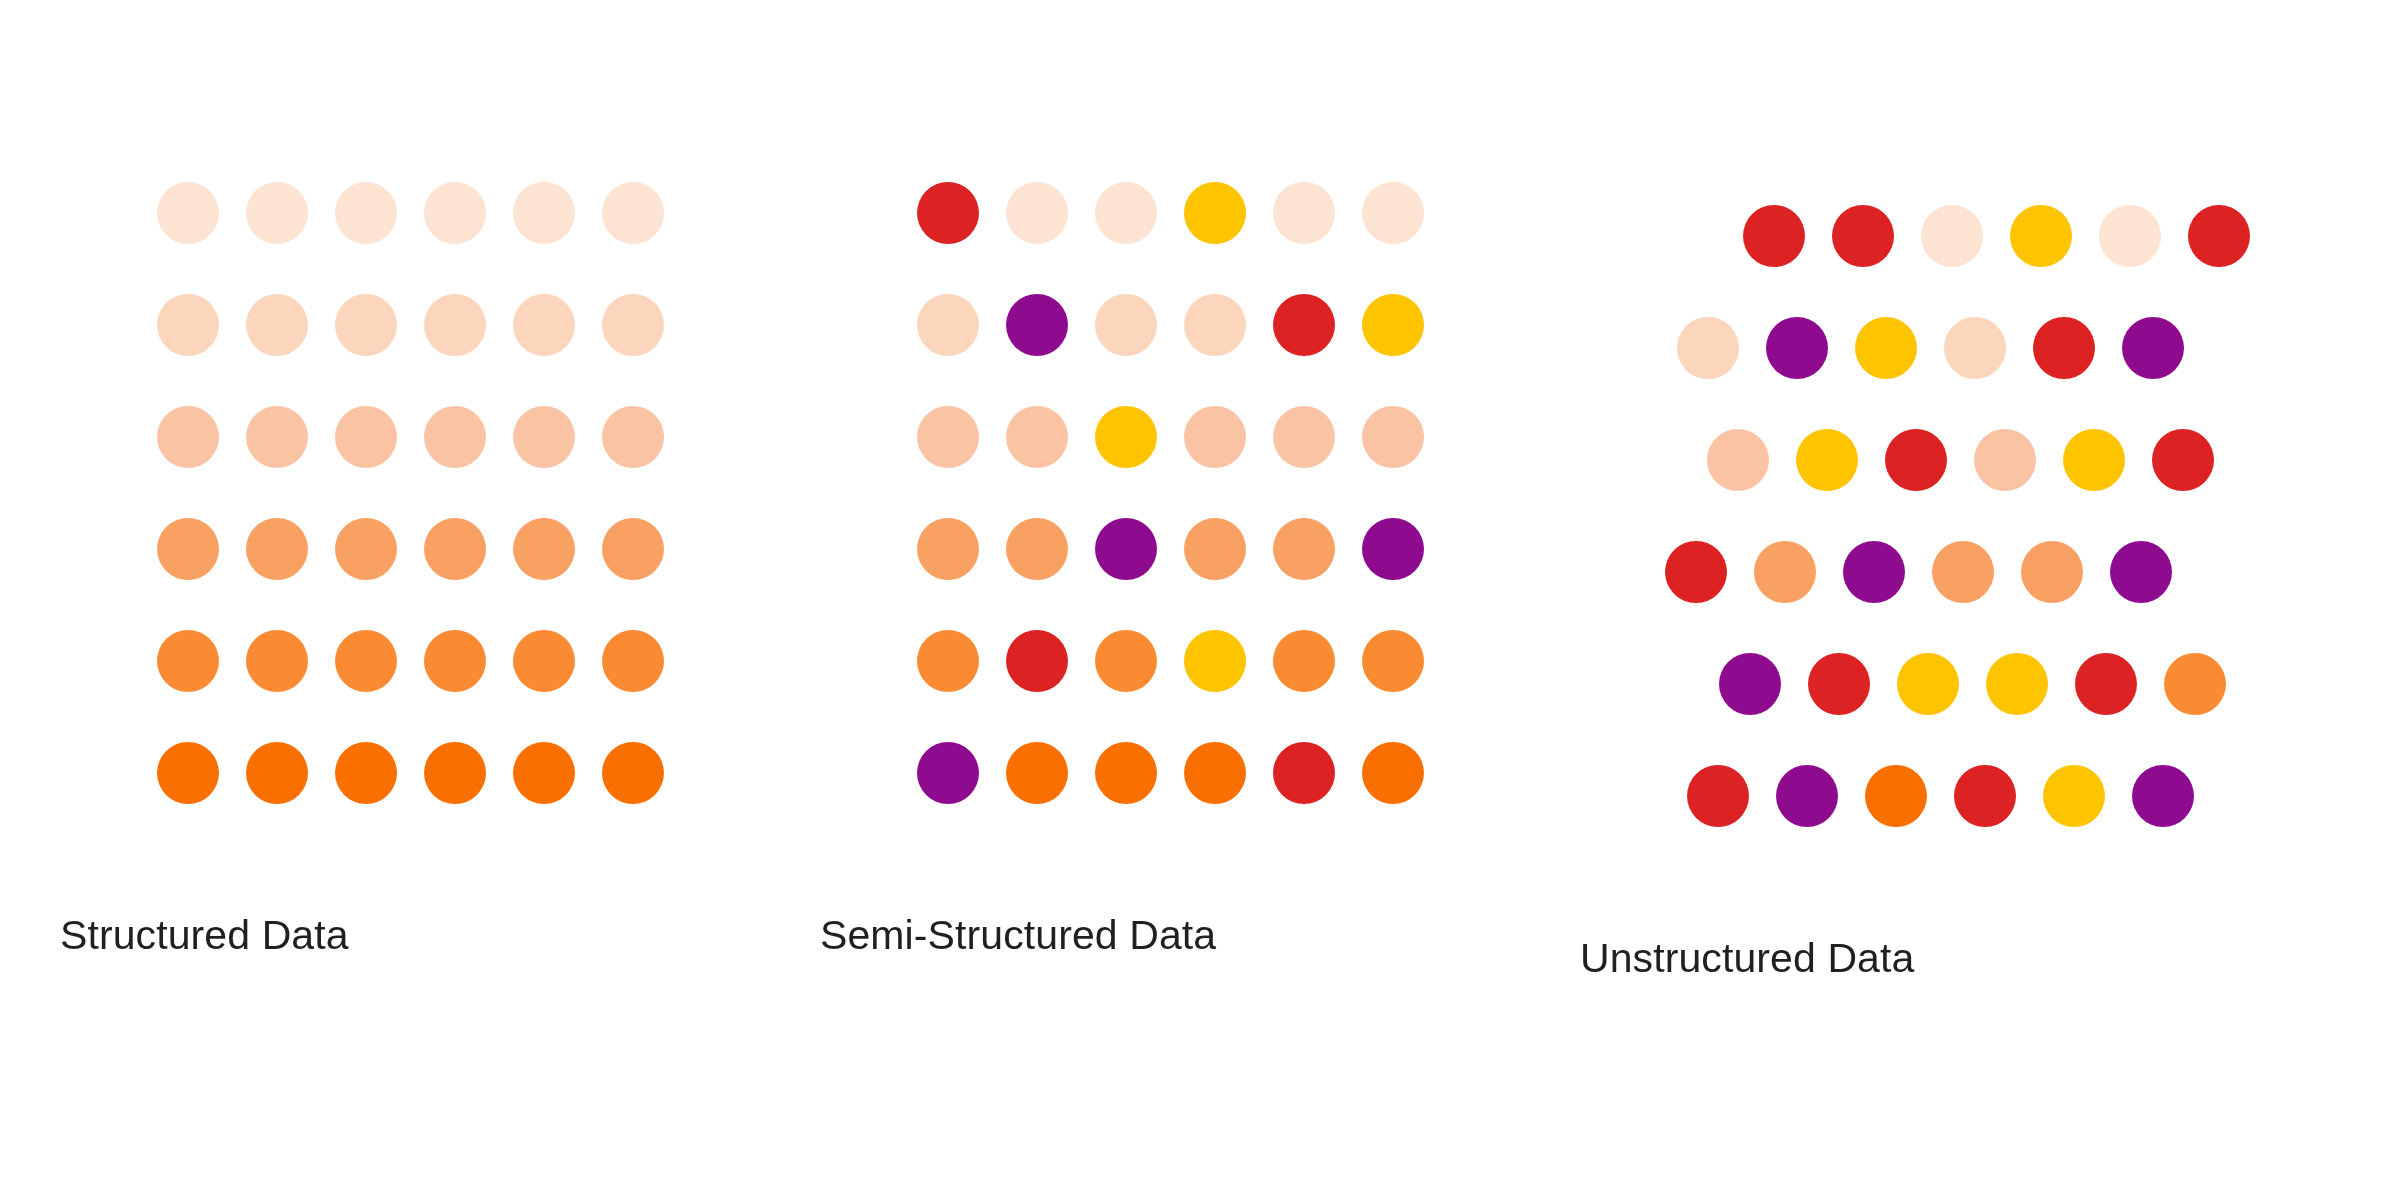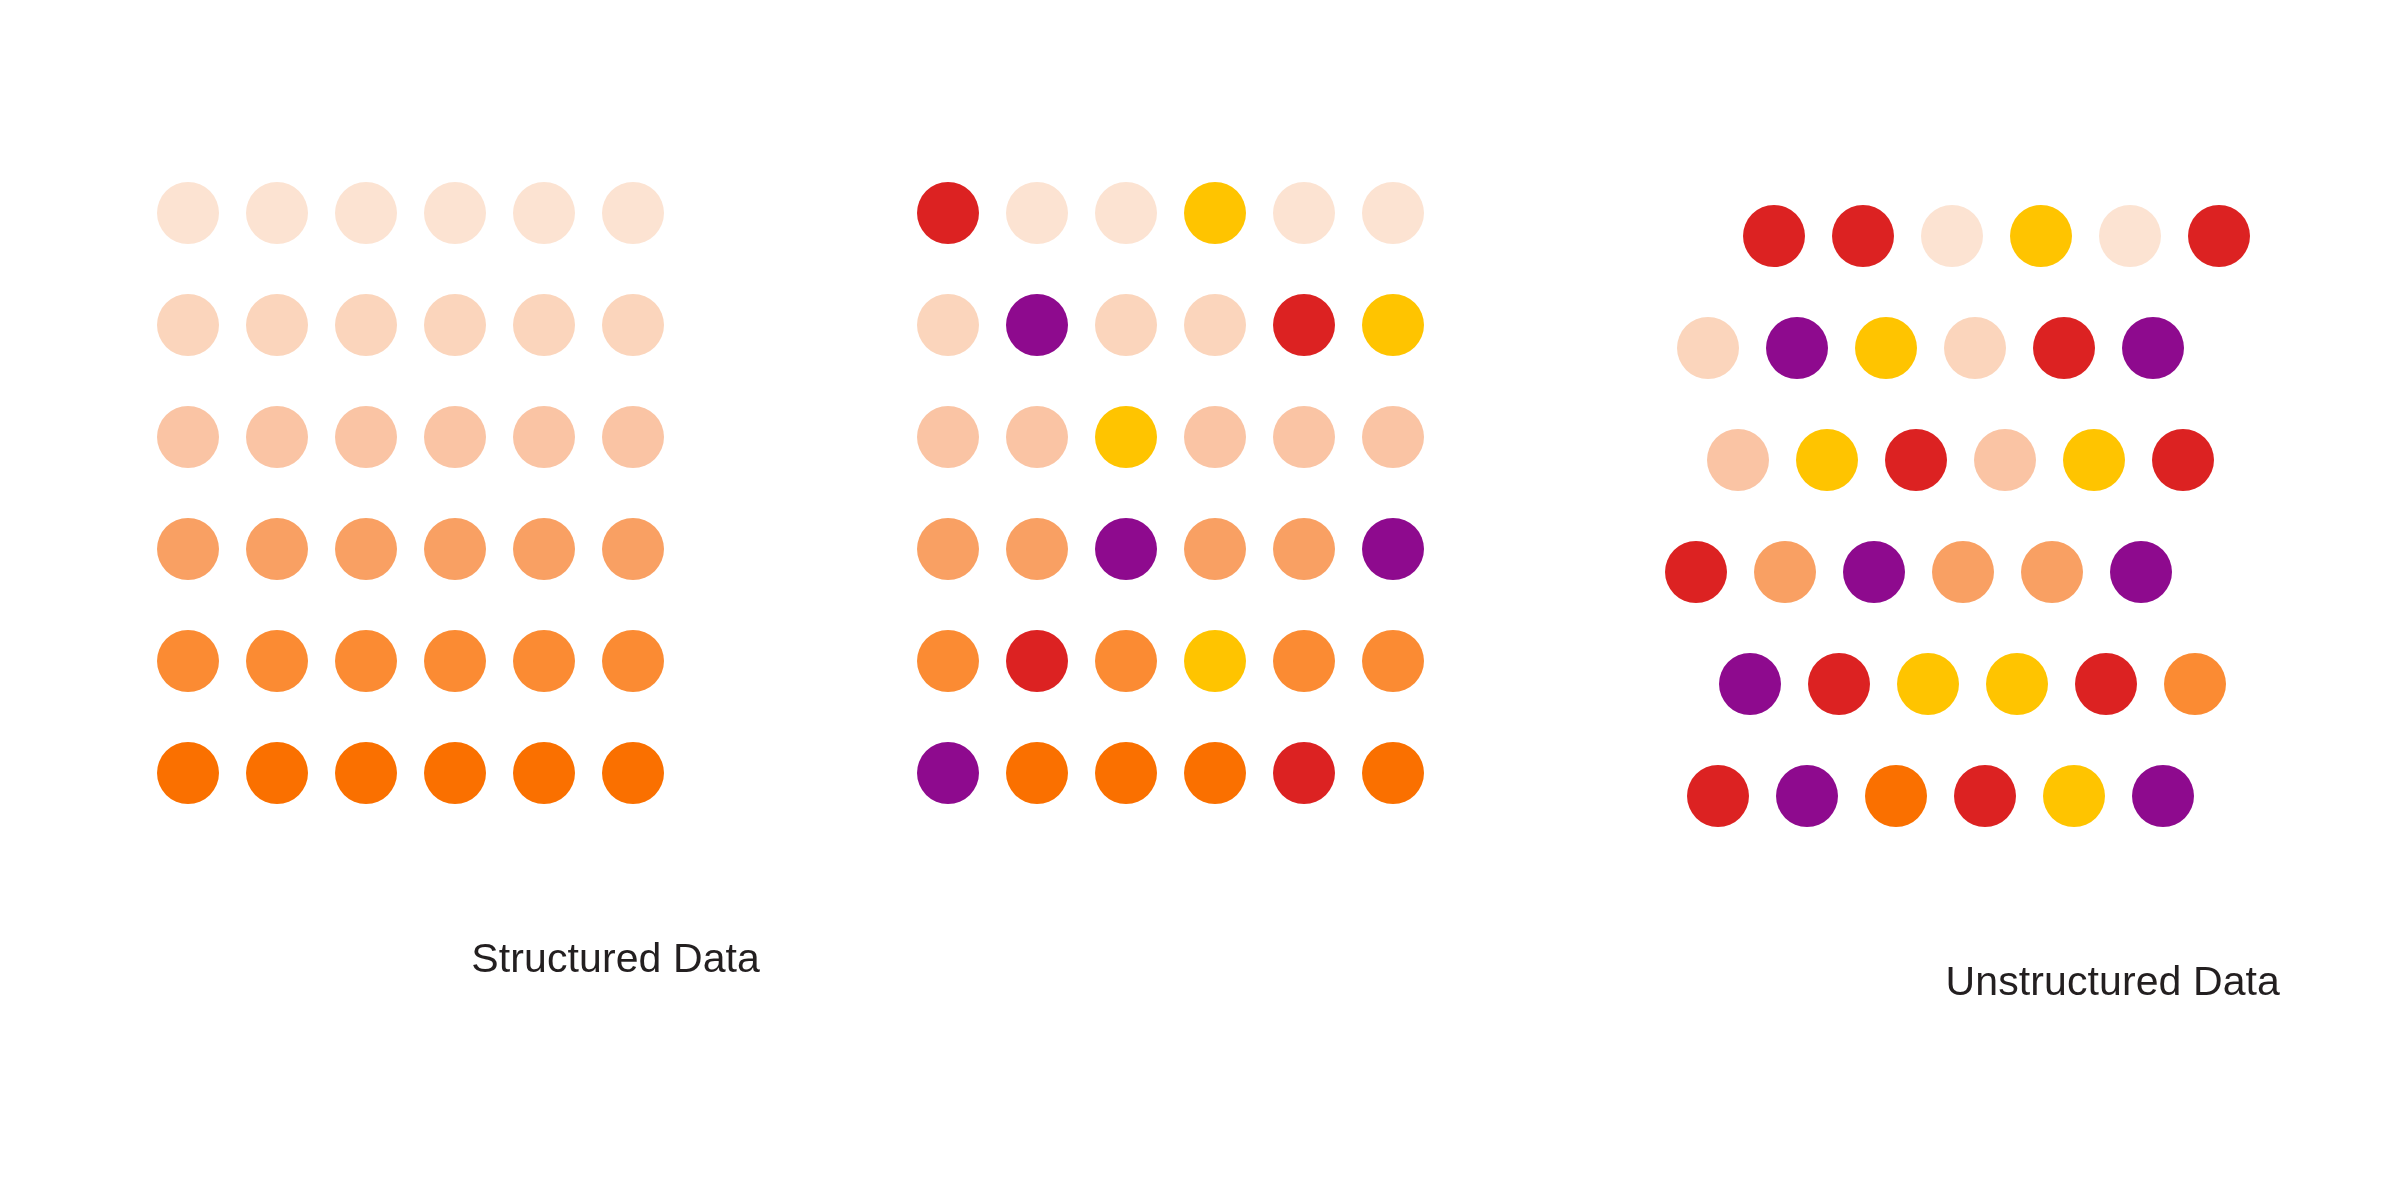--- a/index.html
+++ b/index.html
@@ -38,24 +38,24 @@
 
   .dot {
     position: absolute;
     width: 62px;
     height: 62px;
     border-radius: 50%;
   }
 
   .panel-caption {
     position: absolute;
-    top: 935px;
+    top: 912px;
     left: 0;
     width: 100%;
-    text-align: right;
+    text-align: left;
     font-family: "Liberation Sans", sans-serif;
     font-size: 41px;
     font-weight: 400;
     letter-spacing: 0.1px;
     color: #231f20;
     white-space: nowrap;
   }
 </style>
 </head>
 <body>
@@ -135,20 +135,21 @@
         <div class="dot" style="left: 364px; top: 630px; width: 62px; height: 62px; background: rgb(255, 196, 0);"></div>
         <div class="dot" style="left: 453px; top: 630px; width: 62px; height: 62px; background: rgb(251, 139, 51);"></div>
         <div class="dot" style="left: 542px; top: 630px; width: 62px; height: 62px; background: rgb(251, 139, 51);"></div>
         <div class="dot" style="left: 97px; top: 742px; width: 62px; height: 62px; background: rgb(142, 10, 142);"></div>
         <div class="dot" style="left: 186px; top: 742px; width: 62px; height: 62px; background: rgb(250, 112, 0);"></div>
         <div class="dot" style="left: 275px; top: 742px; width: 62px; height: 62px; background: rgb(250, 112, 0);"></div>
         <div class="dot" style="left: 364px; top: 742px; width: 62px; height: 62px; background: rgb(250, 112, 0);"></div>
         <div class="dot" style="left: 453px; top: 742px; width: 62px; height: 62px; background: rgb(220, 34, 34);"></div>
         <div class="dot" style="left: 542px; top: 742px; width: 62px; height: 62px; background: rgb(250, 112, 0);"></div>
       </div>
+      <div class="panel-caption" style="color: rgb(35, 31, 32);">Semi-Structured Data</div>
     </div>
     <div class="panel" style="left: 1580px; width: 700px; margin-top: 23px;">
       <div class="dot-field">
         <div class="dot" style="left: 163px; top: 182px; width: 62px; height: 62px; background: rgb(220, 34, 34);"></div>
         <div class="dot" style="left: 252px; top: 182px; width: 62px; height: 62px; background: rgb(220, 34, 34);"></div>
         <div class="dot" style="left: 341px; top: 182px; width: 62px; height: 62px; background: rgb(252, 227, 210);"></div>
         <div class="dot" style="left: 430px; top: 182px; width: 62px; height: 62px; background: rgb(255, 196, 0);"></div>
         <div class="dot" style="left: 519px; top: 182px; width: 62px; height: 62px; background: rgb(252, 227, 210);"></div>
         <div class="dot" style="left: 608px; top: 182px; width: 62px; height: 62px; background: rgb(220, 34, 34);"></div>
         <div class="dot" style="left: 97px; top: 294px; width: 62px; height: 62px; background: rgb(251, 213, 188);"></div>

